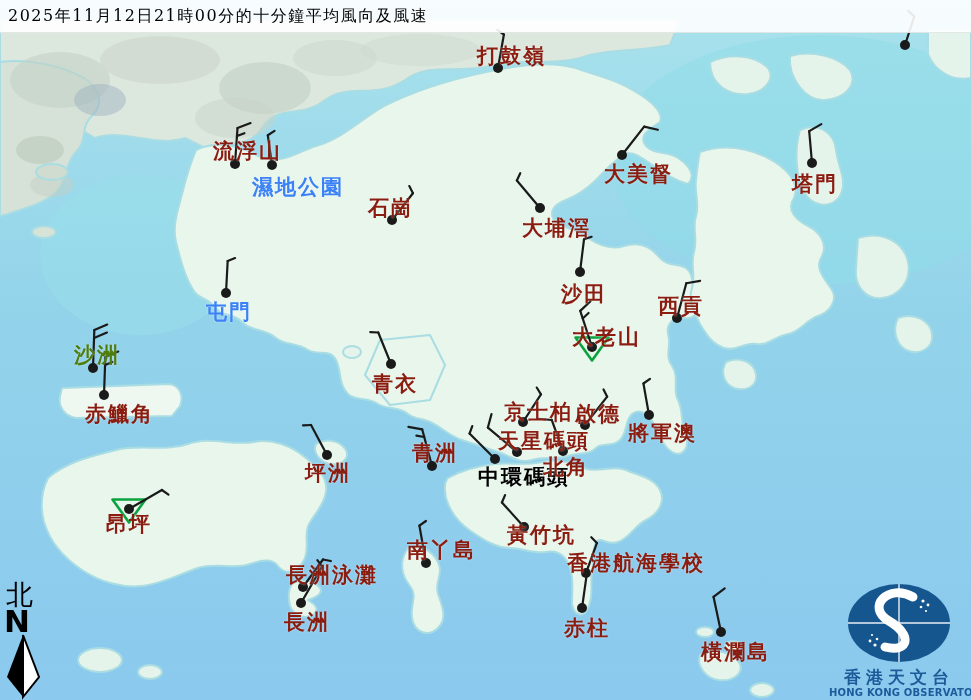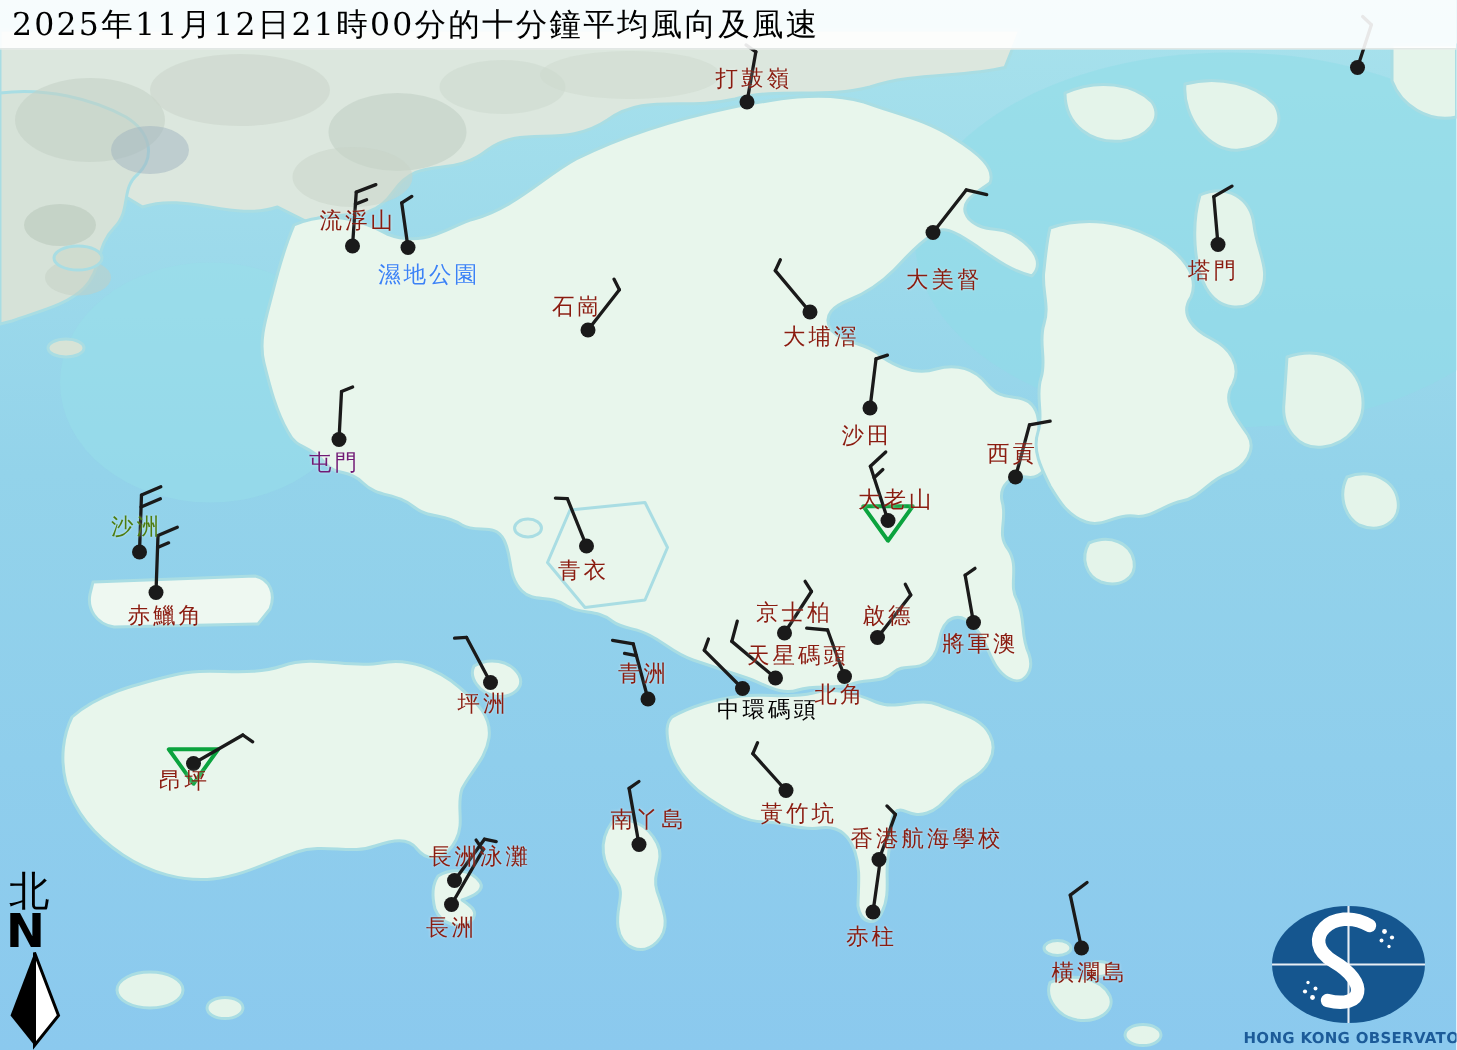--- a/index.html
+++ b/index.html
@@ -2,27 +2,27 @@
 <html><head>
 <meta charset="utf-8">
 <style>
   html,body{margin:0;padding:0;background:#fff;}
   .stage{position:relative;width:971px;height:700px;overflow:hidden;
          font-family:"DejaVu Serif","Liberation Serif",serif;}
   .map-svg{position:absolute;left:0;top:0;}
   #stations-layer{position:absolute;left:0;top:0;z-index:4;}
   #stations-layer line{stroke:#1a1a1a;stroke-width:2.2;stroke-linecap:round;}
   #labels-layer{position:absolute;left:0;top:0;width:971px;height:700px;z-index:5;pointer-events:none;}
-  .station-label{position:absolute;color:#8a1c10;font-size:15px;font-weight:400;
+  .station-label{position:absolute;color:#8a1c10;font-size:21px;font-weight:700;
                  letter-spacing:2px;white-space:nowrap;line-height:1;
                  text-shadow:0 0 2px rgba(255,255,255,.55);}
   .title-bar{position:absolute;left:0;top:0;width:100%;height:33px;z-index:8;
              background:rgba(255,255,255,.9);display:flex;align-items:center;
              padding-left:8px;box-sizing:border-box;border-bottom:1px solid rgba(200,210,205,.5);}
-  .title-bar span{font-size:21px;color:#000;letter-spacing:1.5px;white-space:nowrap;}
+  .title-bar span{font-size:16px;color:#000;letter-spacing:1.5px;white-space:nowrap;}
   .compass{position:absolute;left:4px;bottom:0;z-index:8;display:flex;flex-direction:column;
            align-items:flex-start;width:46px;}
   .compass .zh{font-size:27px;color:#000;line-height:1;margin-left:2px;}
   .compass .n{font-family:"DejaVu Sans","Liberation Sans",sans-serif;font-weight:bold;
               font-size:31px;color:#000;line-height:.85;}
   .logo{position:absolute;right:2px;bottom:1px;width:140px;z-index:8;text-align:center;color:#1c5b99;}
   .logo .zh{font-size:17px;font-weight:bold;letter-spacing:5px;line-height:1.2;}
   .logo .en{font-family:"DejaVu Sans","Liberation Sans",sans-serif;font-size:10px;
             font-weight:bold;letter-spacing:0.2px;white-space:nowrap;line-height:1.2;}
 </style>
@@ -265,41 +265,41 @@
         <line x1="914.2705098312484" y1="16.468304511145394" x2="908.4196802182951" y2="11.012317630645407"></line>
         <circle cx="905" cy="45" r="5" fill="#1a1a1a"></circle>
       </g>
     </svg>
 
   <div id="labels-layer">
       <div class="station-label" style="left: 477px; top: 45px; color: rgb(138, 28, 16);">打鼓嶺</div>
       <div class="station-label" style="left: 213px; top: 140px; color: rgb(138, 28, 16);">流浮山</div>
       <div class="station-label" style="left: 252px; top: 176px; color: #3b82f6;">濕地公園</div>
       <div class="station-label" style="left: 368px; top: 197px; color: rgb(138, 28, 16);">石崗</div>
-      <div class="station-label" style="left: 604px; top: 163px; color: rgb(138, 28, 16); margin-top: 16px;">大美督</div>
+      <div class="station-label" style="left: 604px; top: 163px; color: rgb(138, 28, 16);">大美督</div>
       <div class="station-label" style="left: 792px; top: 173px; color: rgb(138, 28, 16); text-align: right;">塔門</div>
       <div class="station-label" style="left: 522px; top: 217px; color: rgb(138, 28, 16);">大埔滘</div>
       <div class="station-label" style="left: 561px; top: 283px; color: rgb(138, 28, 16);">沙田</div>
-      <div class="station-label" style="left: 206px; top: 301px; color: #701a75;">屯門</div>
+      <div class="station-label" style="left: 206px; top: 301px; color: #3b82f6;">屯門</div>
       <div class="station-label" style="left: 658px; top: 295px; color: rgb(138, 28, 16);">西貢</div>
       <div class="station-label" style="left: 572px; top: 326px; color: rgb(138, 28, 16);">大老山</div>
       <div class="station-label" style="left: 74px; top: 344px; color: #4d7c0f;">沙洲</div>
       <div class="station-label" style="left: 85px; top: 403px; color: rgb(138, 28, 16);">赤鱲角</div>
       <div class="station-label" style="left: 372px; top: 373px; color: rgb(138, 28, 16);">青衣</div>
       <div class="station-label" style="left: 504px; top: 401px; color: rgb(138, 28, 16);">京士柏</div>
       <div class="station-label" style="left: 575px; top: 403px; color: rgb(138, 28, 16);">啟德</div>
       <div class="station-label" style="left: 628px; top: 422px; color: rgb(138, 28, 16);">將軍澳</div>
       <div class="station-label" style="left: 498px; top: 430px; color: rgb(138, 28, 16);">天星碼頭</div>
       <div class="station-label" style="left: 478px; top: 466px; color: #000000;">中環碼頭</div>
       <div class="station-label" style="left: 543px; top: 456px; color: rgb(138, 28, 16);">北角</div>
       <div class="station-label" style="left: 412px; top: 442px; color: rgb(138, 28, 16);">青洲</div>
       <div class="station-label" style="left: 305px; top: 462px; color: rgb(138, 28, 16); text-align: center;">坪洲</div>
       <div class="station-label" style="left: 106px; top: 513px; color: rgb(138, 28, 16);">昂坪</div>
       <div class="station-label" style="left: 407px; top: 539px; color: rgb(138, 28, 16);">南丫島</div>
-      <div class="station-label" style="left: 507px; top: 535px; color: rgb(138, 28, 16);">黃竹坑</div>
+      <div class="station-label" style="left: 507px; top: 524px; color: rgb(138, 28, 16);">黃竹坑</div>
       <div class="station-label" style="left: 567px; top: 552px; color: rgb(138, 28, 16);">香港航海學校</div>
       <div class="station-label" style="left: 564px; top: 617px; color: rgb(138, 28, 16); text-align: right;">赤柱</div>
       <div class="station-label" style="left: 286px; top: 564px; color: rgb(138, 28, 16);">長洲泳灘</div>
       <div class="station-label" style="left: 284px; top: 611px; color: rgb(138, 28, 16);">長洲</div>
       <div class="station-label" style="left: 701px; top: 641px; color: rgb(138, 28, 16);">橫瀾島</div>
     </div>
 
   <div class="title-bar">
     <span>2025年11月12日21時00分的十分鐘平均風向及風速</span>
   </div>
@@ -325,16 +325,17 @@
             <circle cx="29" cy="-18" r="1.4"></circle>
           <circle cx="22" cy="-16" r="1.3"></circle>
             <circle cx="27" cy="-12" r="1.1"></circle>
           <circle cx="-24" cy="22" r="1.6"></circle>
             <circle cx="-29" cy="18" r="1.4"></circle>
           <circle cx="-22" cy="16" r="1.3"></circle>
             <circle cx="-27" cy="12" r="1.1"></circle>
         </g>
       </g>
     </svg>
+    <div class="zh">香港天文台</div>
     <div class="en">HONG KONG OBSERVATORY</div>
   </div>
 
 </div>
 
 </body></html>

